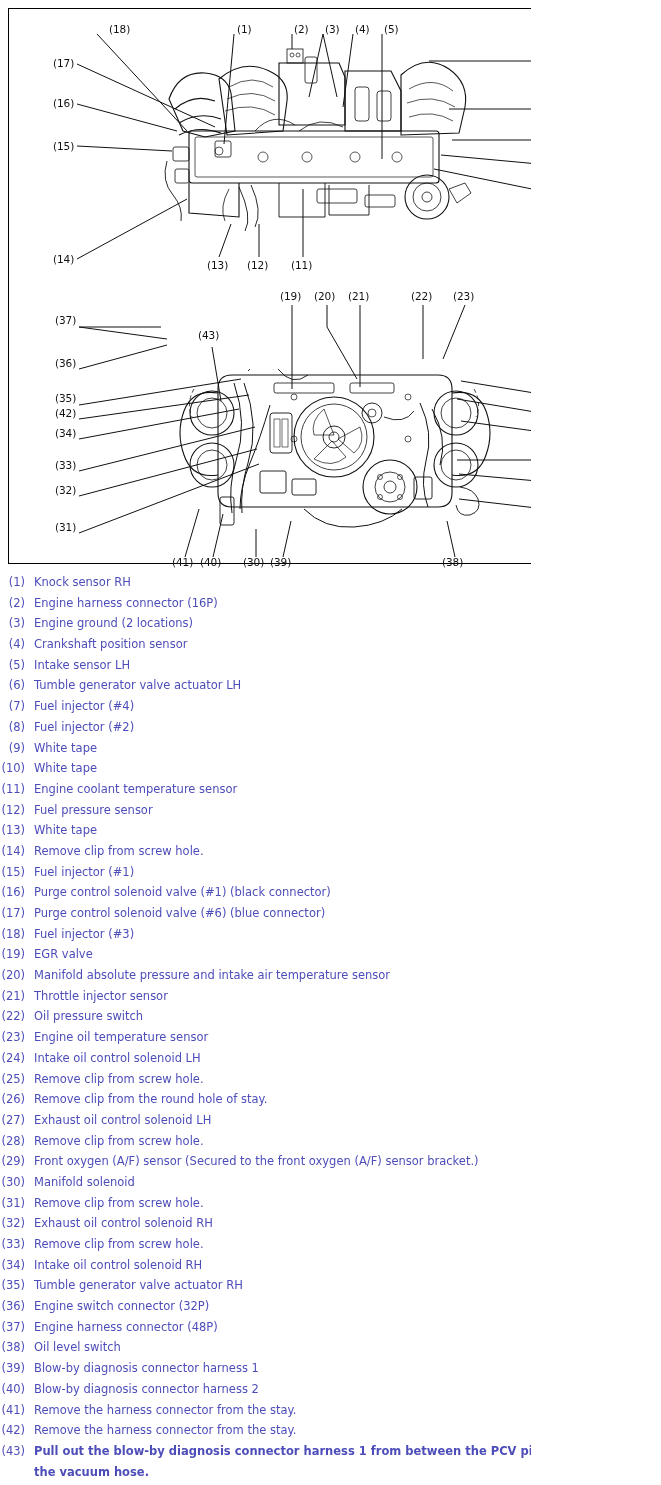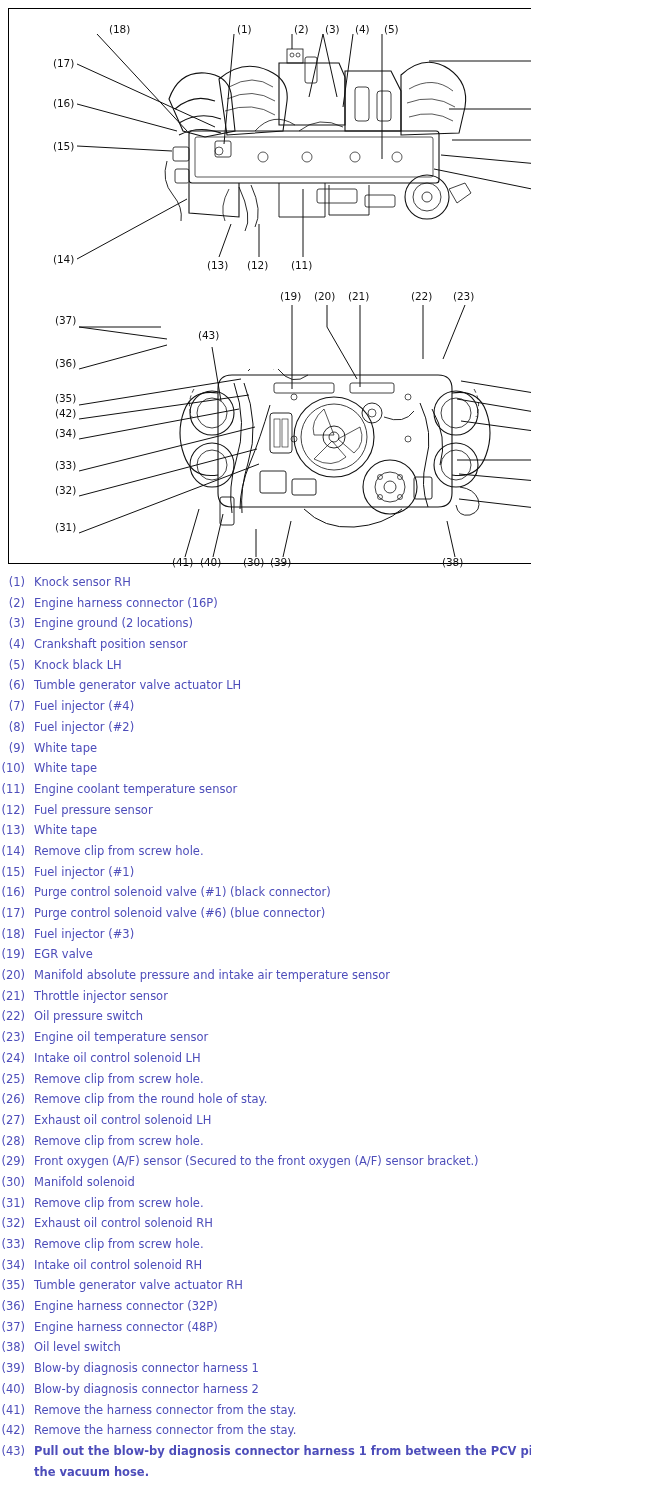--- a/index.html
+++ b/index.html
@@ -262,21 +262,21 @@
     <div class="item">
         <span class="num">(3)</span>
         <span class="txt">Engine ground (2 locations)</span>
       </div>
     <div class="item">
         <span class="num">(4)</span>
         <span class="txt">Crankshaft position sensor</span>
       </div>
     <div class="item">
         <span class="num">(5)</span>
-        <span class="txt">Knock black LH</span>
+        <span class="txt">Intake sensor LH</span>
       </div>
     <div class="item">
         <span class="num">(6)</span>
         <span class="txt">Tumble generator valve actuator LH</span>
       </div>
     <div class="item">
         <span class="num">(7)</span>
         <span class="txt">Fuel injector (#4)</span>
       </div>
     <div class="item">
@@ -386,21 +386,21 @@
     <div class="item">
         <span class="num">(34)</span>
         <span class="txt">Intake oil control solenoid RH</span>
       </div>
     <div class="item">
         <span class="num">(35)</span>
         <span class="txt">Tumble generator valve actuator RH</span>
       </div>
     <div class="item">
         <span class="num">(36)</span>
-        <span class="txt">Engine harness connector (32P)</span>
+        <span class="txt">Engine switch connector (32P)</span>
       </div>
     <div class="item">
         <span class="num">(37)</span>
         <span class="txt">Engine harness connector (48P)</span>
       </div>
     <div class="item">
         <span class="num">(38)</span>
         <span class="txt">Oil level switch</span>
       </div>
     <div class="item">

